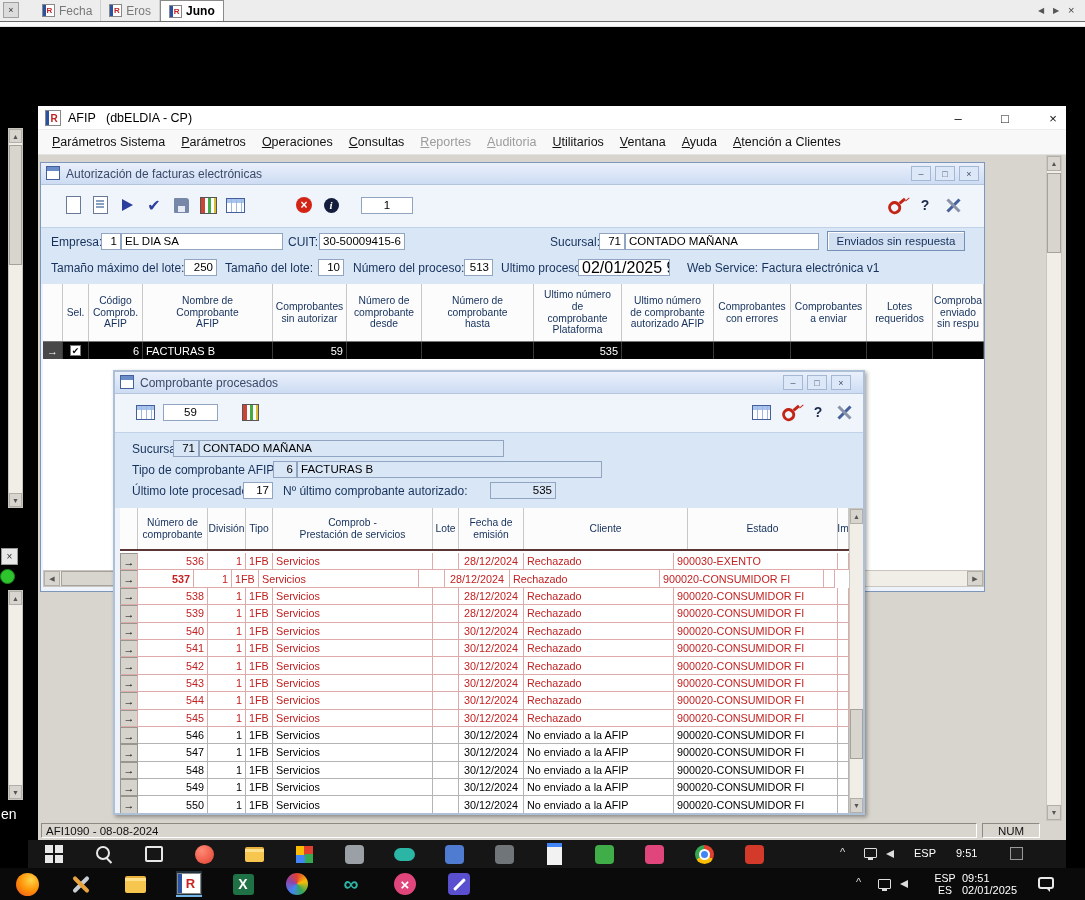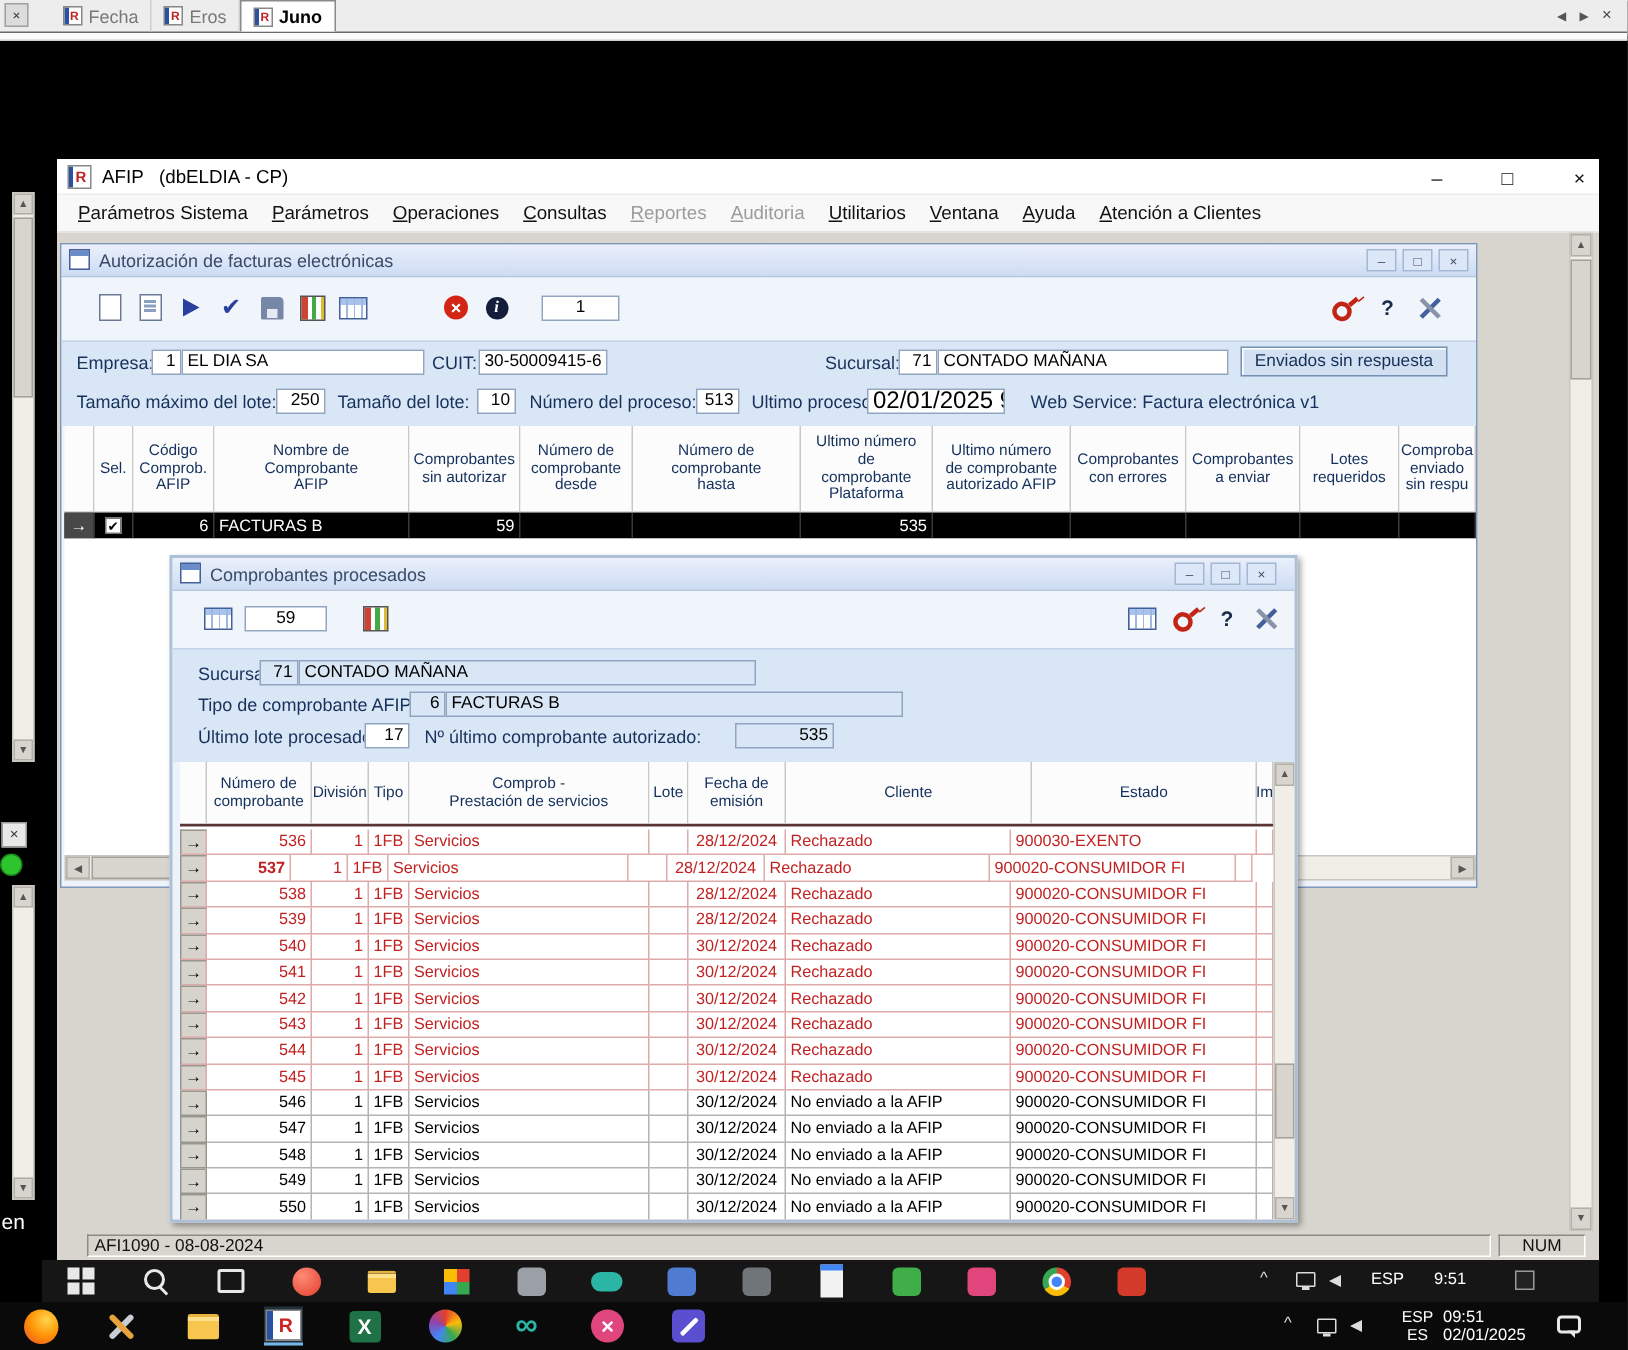--- a/index.html
+++ b/index.html
@@ -28,21 +28,21 @@
 .tab{display:flex;align-items:center;gap:4px;padding:0 8px;font-size:12px;color:#787878;border-right:1px solid #cfcfcf;height:21px}
 .tab.active{background:#fff;border:1px solid #8a8a8a;border-bottom:0;color:#000;font-weight:bold}
 .gx-logo{background:linear-gradient(90deg,#2a52a0 0 3px,#fff 3px);border:1px solid #888;color:#c22222;font-weight:bold;display:flex;align-items:center;justify-content:center;padding-left:2px}
 .globe{position:absolute;width:15px;height:15px;border-radius:50%;background:radial-gradient(circle at 35% 35%,#9ec8f8,#2a66c8);border:1px solid #1a4a98}
 
 .afip-win{position:absolute;left:38px;top:106px;width:1028px;height:734px;background:#d8d5ce}
 .afip-titlebar{position:absolute;left:0;top:0;width:1028px;height:24px;background:#fff;border-bottom:1px solid #ececec}
 .afip-menubar{position:absolute;left:0;top:24px;width:1028px;height:25px;background:#f8f8f8;border-bottom:1px solid #e3e3e3;padding-left:6px;white-space:nowrap}
 .menu-item{display:inline-block;padding:5px 8px;font-size:12.5px;color:#111}
 .menu-item.disabled{color:#9c9c9c}
-.statusbar{position:absolute;left:17px;top:715px;width:992px;height:19px;background:#d8d5ce}
+.statusbar{position:absolute;left:0;top:715px;width:992px;height:19px;background:#d8d5ce}
 .sunken{position:absolute;border:1px solid;border-color:#8d8a84 #fff #fff #8d8a84;font-size:11.5px;line-height:13px;padding:1px 4px;color:#111;overflow:hidden;white-space:nowrap}
 
 .sb-v{position:absolute;background:#f1eee7;border:1px solid #c9c6bf}
 .sb-btn{position:absolute;background:#d8d5ce;border:1px solid #b2afa8;color:#555;display:flex;align-items:center;justify-content:center;font-size:7px}
 .sb-thumb{position:absolute;background:#d8d5ce;border:1px solid #a5a29b}
 
 .child-win{position:absolute;background:#eef3fb;overflow:hidden}
 .child-titlebar{position:absolute;left:0;top:0;right:0;height:22px;background:linear-gradient(180deg,#eaf0fb,#cddcf3);border-bottom:1px solid #b4c4dd}
 .child-title{position:absolute;font-size:12px;color:#3a4a68;white-space:nowrap}
 .w-icon{position:absolute;width:14px;height:14px;border:1px solid #44609c;background:linear-gradient(180deg,#6a8cc8 0 4px,#fff 4px)}
@@ -305,21 +305,21 @@
     <div class="abs" style="left:2px;top:407px;width:941px;height:17px;background:#f1eee7;border:1px solid #c9c6bf">
       <div class="sb-btn g-left" style="left:0;top:0;width:16px;height:15px"></div>
       <div class="sb-thumb" style="left:17px;top:0;width:260px;height:15px"></div>
       <div class="sb-btn g-right" style="right:0;top:0;width:16px;height:15px"></div>
     </div>
   </div>
 
   <div class="child-win" style="left:113px;top:370px;width:752px;height:445px;border:2px solid #aebfd8;box-shadow:2px 2px 4px rgba(0,0,0,.35)">
     <div class="child-titlebar">
       <span class="w-icon" style="left:5px;top:3px"></span>
-      <span class="child-title" style="left:25px;top:4px">Comprobantes procesados</span>
+      <span class="child-title" style="left:25px;top:4px">Comprobante procesados</span>
       <span class="wbtn g-min" style="left:668px;top:3px"></span>
       <span class="wbtn g-max" style="left:692px;top:3px"></span>
       <span class="wbtn g-close" style="left:716px;top:3px"></span>
     </div>
     <div class="abs" style="left:0;top:22px;right:0;height:38px;background:#f0f4fb">
       <div class="fld c" style="left:48px;top:10px;width:55px">59</div>
     <div class="tico t-grid" style="left: 20px; top: 8px;"></div>
         <div class="tico t-ledger" style="left: 125px; top: 8px;"></div>
         <div class="tico t-table" style="left: 636px; top: 8px;"></div>
         <div class="tico t-key" style="left: 666px; top: 8px;"></div>

